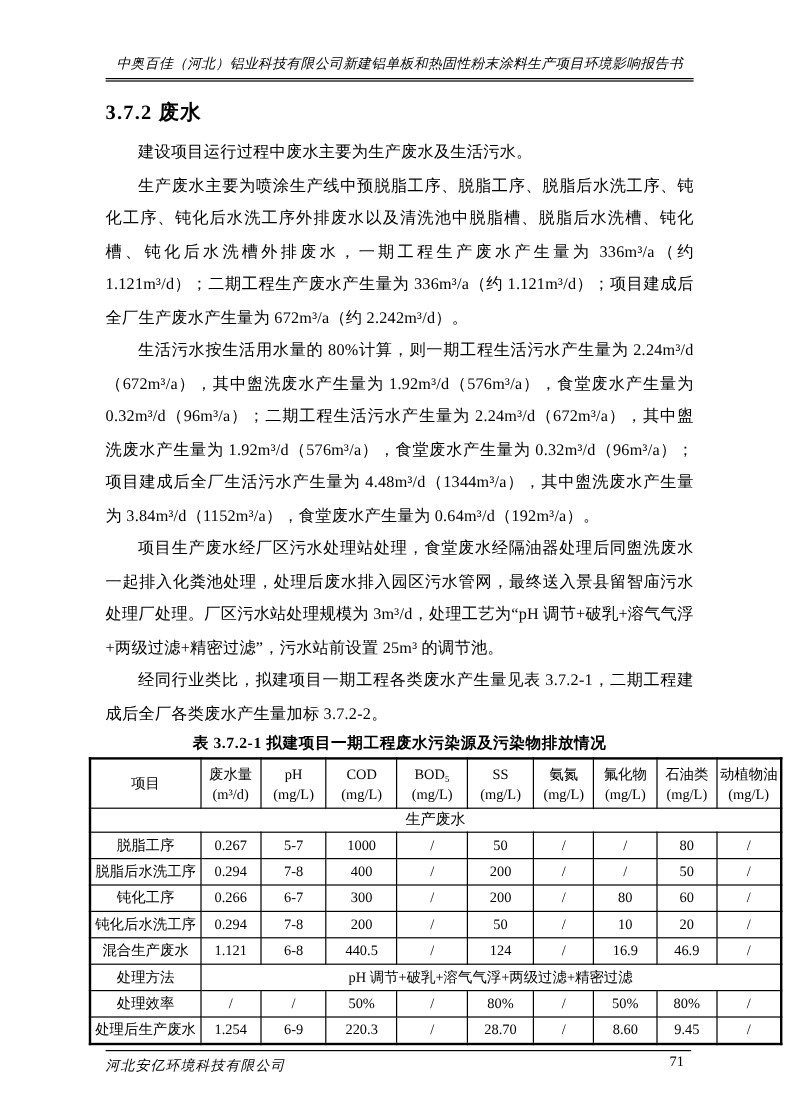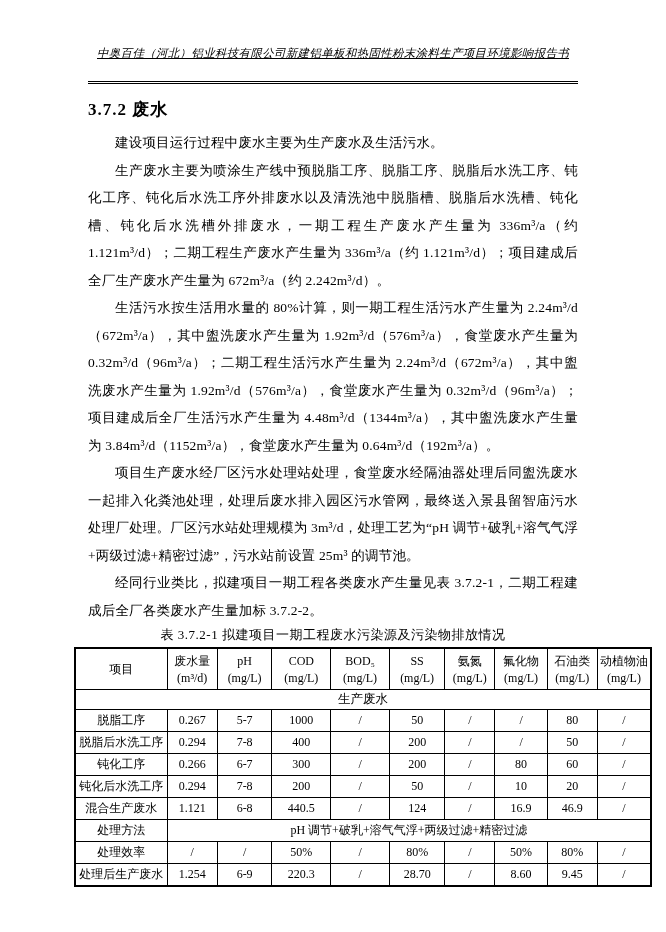--- a/index.html
+++ b/index.html
@@ -15,23 +15,22 @@
     color: #000;
     overflow: hidden;
   }
   
   .page-header {
     text-align: center;
     font-size: 11.5px;
     font-style: italic;
     letter-spacing: 0.3px;
     white-space: nowrap;
-    padding-bottom: 20px;
+    padding-bottom: 4px;
     border-bottom: 3px double #000;
-    text-decoration: underline;
   }
   
   .section-heading {
     margin: 14px 0 0 0;
     font-size: 17px;
     font-weight: bold;
     letter-spacing: 1px;
   }
   
   .body-text { margin-top: 8px; }
@@ -40,21 +39,21 @@
     font-size: 13.5px;
     line-height: 27.5px;
     text-align: justify;
     text-indent: 2em;
     letter-spacing: 0.2px;
   }
   
   .table-title {
     margin-top: 2px;
     text-align: center;
-    font-weight: normal;
+    font-weight: bold;
     font-size: 13px;
     letter-spacing: 0.5px;
   }
   table.data-table {
     border-collapse: collapse;
     table-layout: fixed;
     width: 578px;
     margin-left: -14px;
     margin-top: 3px;
     border: 2px solid #000;
@@ -263,14 +262,18 @@
         <td>/</td>
         <td>28.70</td>
         <td>/</td>
         <td>8.60</td>
         <td>9.45</td>
         <td>/</td>
       </tr>
     </tbody>
   </table>
 
+  <div class="page-footer">
+    <span class="footer-company">河北安亿环境科技有限公司</span>
+    <span class="footer-pagenum">71</span>
+  </div>
 
 </div>
 
 </body></html>

